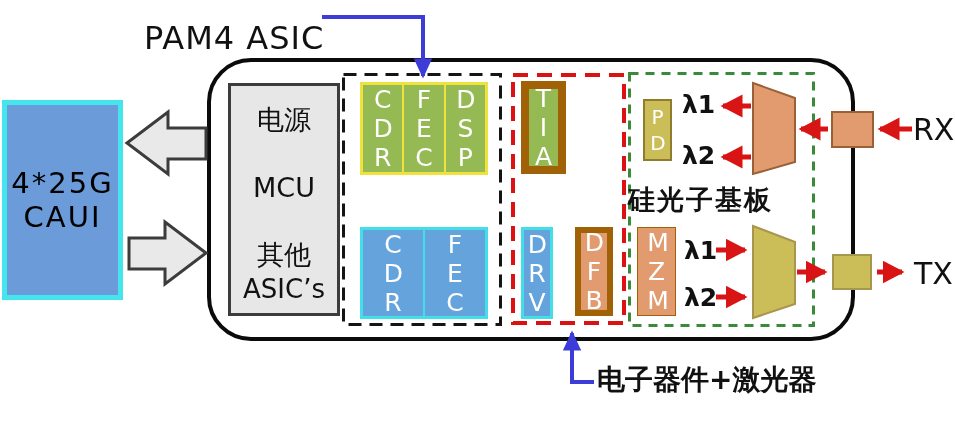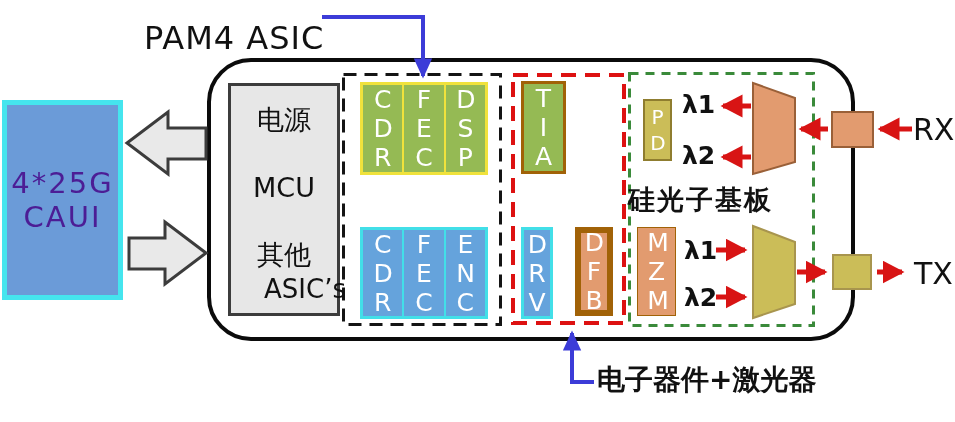--- a/index.html
+++ b/index.html
@@ -4,42 +4,42 @@
 <style>
   html,body{margin:0;padding:0;background:#fff;}
   body{font-family:"DejaVu Sans","Liberation Sans",sans-serif;color:#111;}
   #canvas{position:relative;width:955px;height:422px;background:#fff;overflow:hidden;}
   .abs{position:absolute;}
 
   #pam4-label{left:144px;top:19px;font-size:32px;letter-spacing:1px;white-space:nowrap;}
 
   #eif{left:2px;top:100px;width:121px;height:200px;background:#6B9BD8;border:5px solid #45E5EE;
        box-sizing:border-box;display:flex;flex-direction:column;justify-content:center;align-items:center;
-       color:#4c1d95;font-size:29px;line-height:34px;letter-spacing:2px;}
+       color:#000000;font-size:29px;line-height:34px;letter-spacing:2px;}
 
   #module{left:207px;top:58px;width:648px;height:283px;border:4px solid #0b0b0b;border-radius:44px;
           box-sizing:border-box;background:#fff;}
 
   #overlay{left:0;top:0;}
 
   #mcu{left:228px;top:83px;width:112px;height:233px;background:#E7E7E7;border:3px solid #3C3C3C;
        box-sizing:border-box;font-size:27px;}
   .mcu-line{position:absolute;left:0;width:100%;text-align:center;line-height:30px;white-space:nowrap;}
-  #mcu .l0{top:19px}  #mcu .l1{top:87px}  #mcu .l2{top:154px}  #mcu .l3{top:188px;font-size:26px;padding-left:21px;}
+  #mcu .l0{top:19px}  #mcu .l1{top:87px}  #mcu .l2{top:154px}  #mcu .l3{top:188px;font-size:26px;}
 
   .chipgrp{display:flex;box-sizing:border-box;}
   #grp-rx{left:360px;top:82px;width:128px;height:93px;background:#95BA54;border:3px solid #F0E23C;}
   #grp-tx{left:360px;top:227px;width:128px;height:92px;background:#65A3DC;border:3px solid #42DFE8;}
   #grp-rx .cell+.cell{border-left:2px solid #F0E23C;}
   #grp-tx .cell+.cell{border-left:2px solid #42DFE8;}
   .cell{flex:1;display:flex;align-items:center;justify-content:center;}
   .stack{word-break:break-all;width:1.15ch;text-align:center;color:#fff;font-size:25px;line-height:29px;}
 
   .chip{box-sizing:border-box;display:flex;align-items:center;justify-content:center;}
-  #tia{left:521px;top:81px;width:45px;height:93px;background:#95BA54;border:3px solid #a16207;}
+  #tia{left:521px;top:81px;width:45px;height:93px;background:#95BA54;border:8px solid #a16207;}
   #drv{left:521px;top:227px;width:32px;height:92px;background:#65A3DC;border:3px solid #42DFE8;}
   #dfb{left:575px;top:227px;width:38px;height:89px;background:#E29B6F;border:6px solid #a16207;}
   #mzm{left:637px;top:227px;width:39px;height:89px;background:#E29B6F;border:1px solid #a16207;}
   #pd {left:643px;top:99px;width:29px;height:62px;background:#CBBD58;border:2px solid #8F7D2F;}
   #pd .stack{font-size:20px;line-height:26px;}
 
   .lam{font-size:25px;font-weight:bold;white-space:nowrap;}
   #lam-rx1{left:682px;top:90px}
   #lam-rx2{left:682px;top:141px}
   #lam-tx1{left:684px;top:236px}
@@ -120,23 +120,20 @@
         <span class="stack">DSP</span>
       </div>
   </div>
   <div class="abs chipgrp" id="grp-tx">
     <div class="cell">
         <span class="stack">CDR</span>
       </div>
     <div class="cell">
         <span class="stack">FEC</span>
       </div>
-    <div class="cell">
-        <span class="stack">ENC</span>
-      </div>
   </div>
 
   <div class="abs chip" id="tia">
       <span class="stack">TIA</span>
     </div>
   <div class="abs chip" id="drv">
       <span class="stack">DRV</span>
     </div>
   <div class="abs chip" id="dfb">
       <span class="stack">DFB</span>

